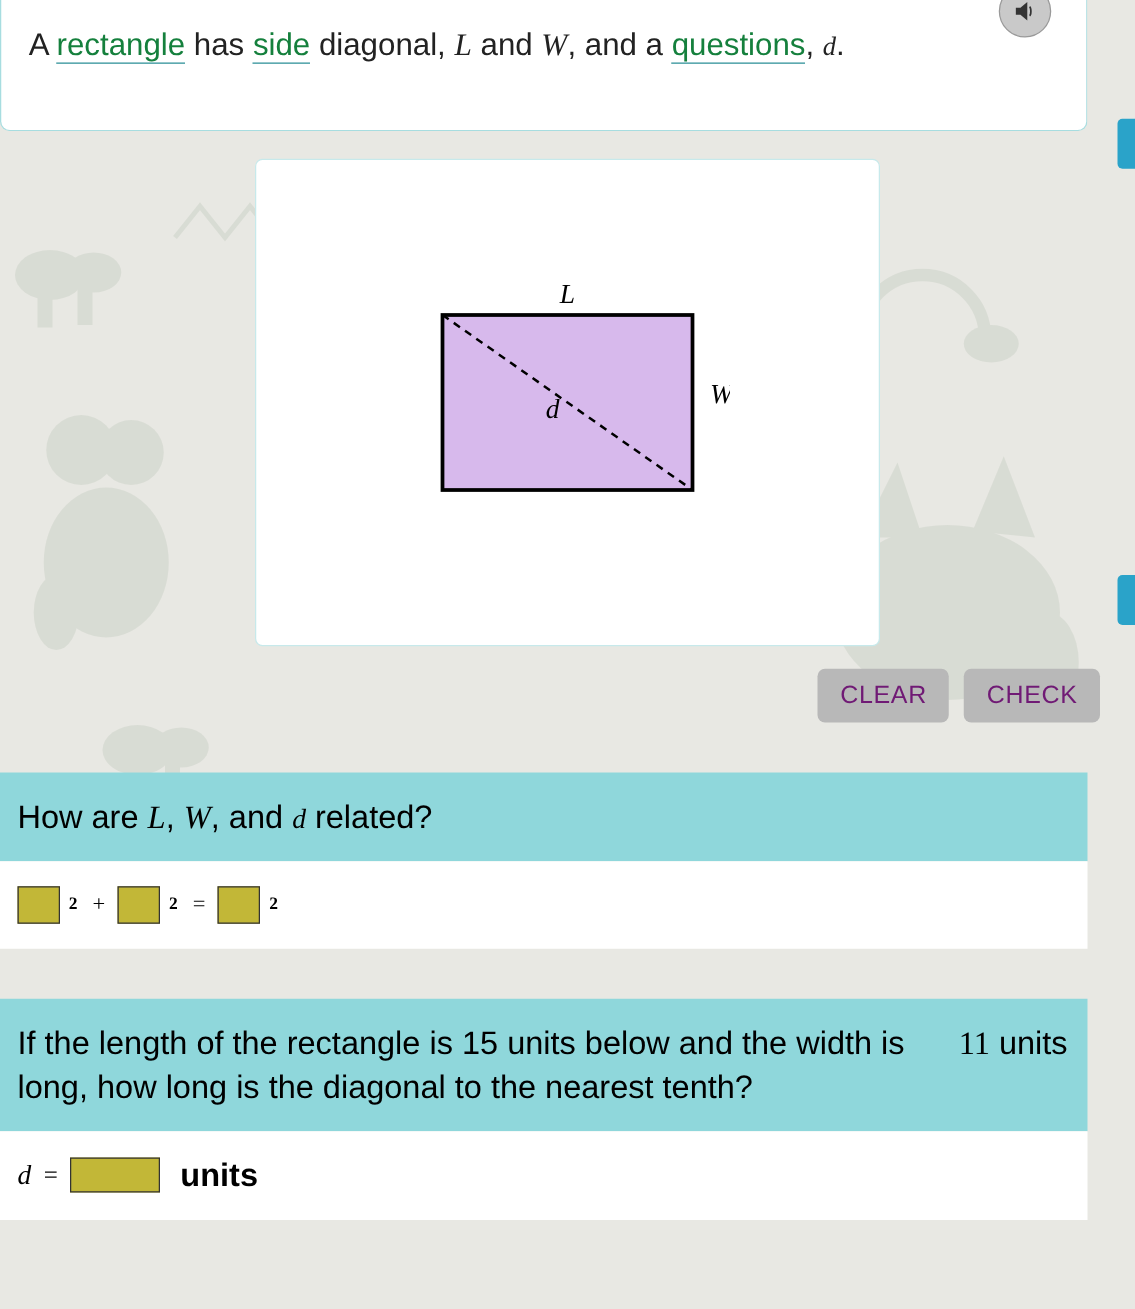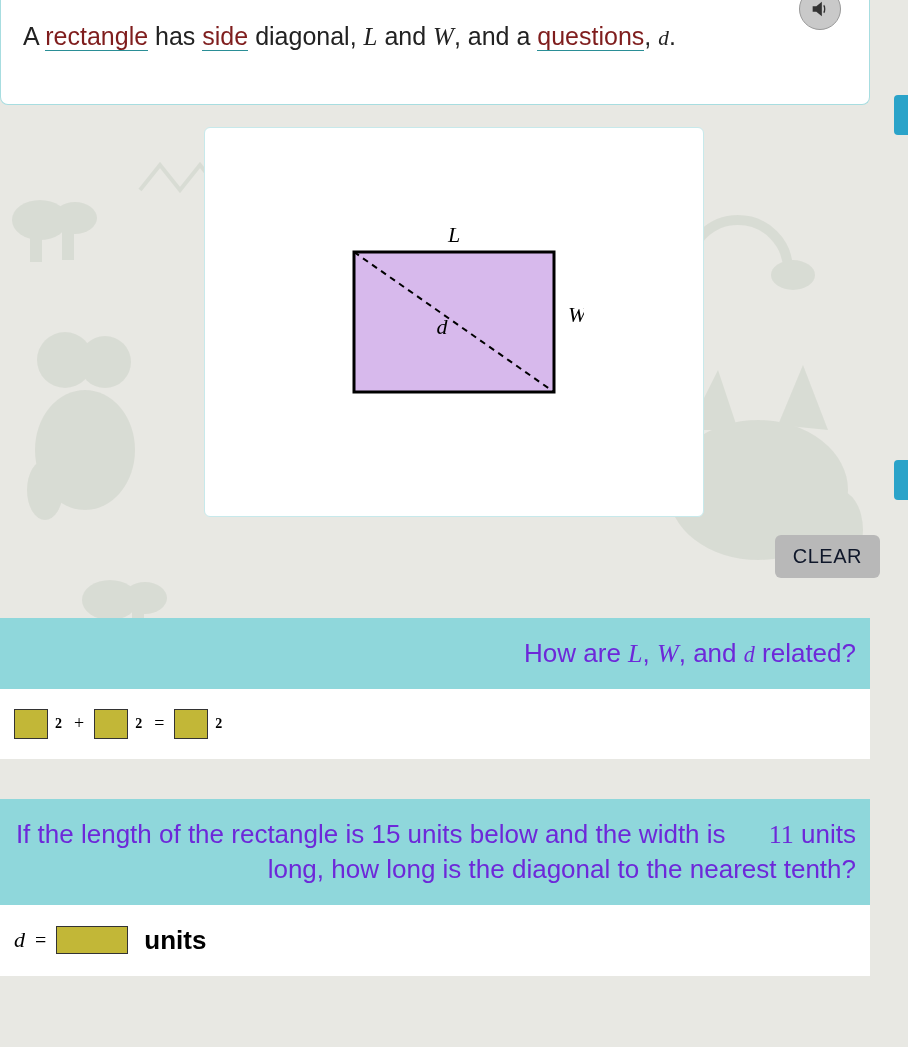--- a/index.html
+++ b/index.html
@@ -24,21 +24,21 @@
       border: 1px solid #a7dde0;
       border-top: none;
       border-radius: 0 0 8px 8px;
       margin: 0 10px 0 0;
       padding: 18px 22px 30px 22px;
       width: 870px;
       font-size: 25px;
       line-height: 1.5;
       color: #222;
     }
-    .vocab { color: #7f1d1d; border-bottom: 1px solid #2a8e96; }
+    .vocab { color: #15803d; border-bottom: 1px solid #2a8e96; }
     .mvar { font-family: 'Times New Roman', serif; font-style: italic; }
     .svar { font-family: 'Times New Roman', serif; font-style: italic; font-size: 0.85em; }
 
     .speaker {
       position: absolute; top: -12px; right: 28px; z-index: 5;
       width: 42px; height: 42px; border-radius: 50%;
       background: #c9c9c9; border: 1px solid #999;
       display: flex; align-items: center; justify-content: center;
       cursor: pointer;
     }
@@ -52,34 +52,33 @@
       width: 500px; height: 390px;
       display: flex; align-items: center; justify-content: center;
     }
 
     .btn-row {
       width: 880px; margin: 18px 0 0 0;
       display: flex; justify-content: flex-end; gap: 12px;
       position: relative; z-index: 2;
     }
     .btn {
-      background: #b8b8b8; color: #0f172a;
+      background: #b8b8b8; color: #701a75;
       border: none; border-radius: 6px;
       padding: 10px 18px; font-size: 20px; letter-spacing: 0.5px;
       cursor: pointer;
     }
 
     .q-header {
       background: #8fd7db;
       width: 870px;
       padding: 18px 14px;
-      font-size: 26px; color: #6d28d9;
+      font-size: 26px; color: #000000;
       position: relative; z-index: 2;
       line-height: 1.35;
-      text-align: right;
     }
     .q-body {
       background: #fff;
       width: 870px;
       padding: 20px 14px;
       position: relative; z-index: 2;
       font-size: 22px;
     }
     .gap { height: 40px; }
 
@@ -175,20 +174,21 @@
     <rect x="30" y="30" width="200" height="140" fill="#d7b9ec" stroke="#000" stroke-width="3"></rect>
     <line x1="30" y1="30" x2="230" y2="170" stroke="#000" stroke-width="2" stroke-dasharray="6 5"></line>
     <text x="130" y="20" text-anchor="middle" font-family="Times New Roman" font-style="italic" font-size="22">L</text>
     <text x="244" y="100" text-anchor="start" font-family="Times New Roman" font-style="italic" font-size="22">W</text>
     <text x="118" y="112" text-anchor="middle" font-family="Times New Roman" font-style="italic" font-size="22">d</text>
   </svg>
 </div>
 
 <div class="btn-row">
   <button class="btn">CLEAR</button>
+  <button class="btn">CHECK</button>
 </div>
 
 <div class="gap"></div>
 
 <div class="q-header">
   <span>How are </span><span class="mvar">L</span><span>, </span><span class="mvar">W</span><span>, and </span><span class="svar">d</span><span> related?</span>
 </div>
 <div class="q-body">
   <div class="eq">
     <span class="blank"></span>

